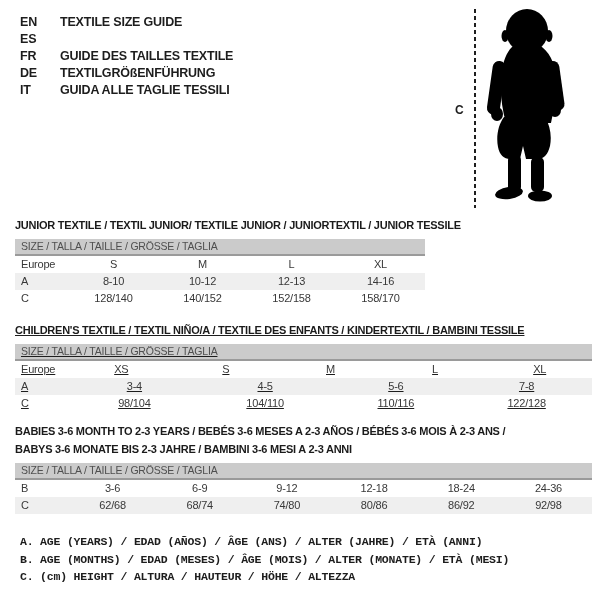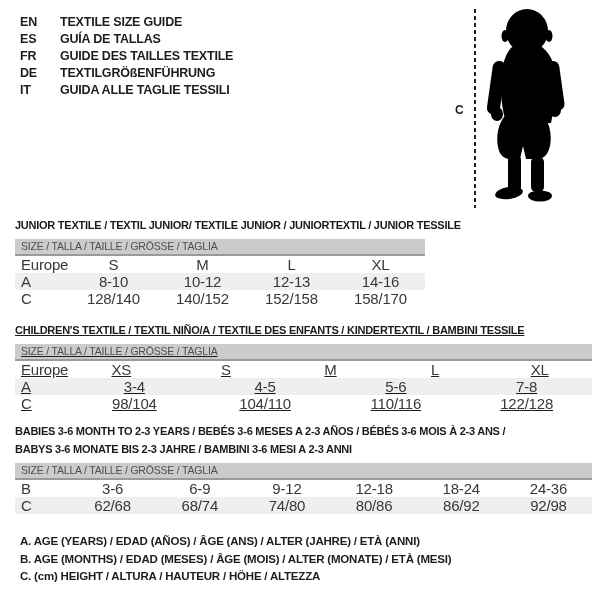--- a/index.html
+++ b/index.html
@@ -31,40 +31,39 @@
   .titles{margin-bottom:5px;}
   .tbl-title{
     font-weight:bold;font-size:11px;line-height:18px;white-space:nowrap;
     letter-spacing:-0.25px;color:#1b1b1b;
   }
   .size-header{
     height:15px;background:#cbcbcb;border-bottom:2px solid #9a9a9a;
     color:#4f4f4f;font-size:10.5px;line-height:15px;padding-left:6px;
     letter-spacing:-0.2px;
   }
-  .trow{display:flex;height:17px;line-height:17px;font-size:15px;color:#383838;}
+  .trow{display:flex;height:17px;line-height:17px;font-size:11px;color:#383838;}
   .trow:nth-child(even){background:#efefef;}
   .tcell{flex:1;text-align:center;letter-spacing:-0.2px;}
   .tcell.label{flex:0 0 48px;text-align:left;padding-left:6px;}
 
   
-  .footnotes{position:absolute;left:20px;top:533px;}
+  .footnotes{position:absolute;left:20px;top:533px;font-family:Liberation Mono, monospace;}
   .footnote{font-weight:bold;font-size:11.5px;line-height:17.5px;letter-spacing:-0.2px;white-space:nowrap;}
 </style>
 </head>
 <body>
 
 <div class="lang-block">
   <div class="lang-row">
     <span class="lang-code">EN</span>
     <span class="lang-text">TEXTILE SIZE GUIDE</span>
   </div>
   <div class="lang-row">
     <span class="lang-code">ES</span>
-    <span class="lang-text">GUÍA DE TALLAS</span>
   </div>
   <div class="lang-row">
     <span class="lang-code">FR</span>
     <span class="lang-text">GUIDE DES TAILLES TEXTILE</span>
   </div>
   <div class="lang-row">
     <span class="lang-code">DE</span>
     <span class="lang-text">TEXTILGRÖßENFÜHRUNG</span>
   </div>
   <div class="lang-row">

